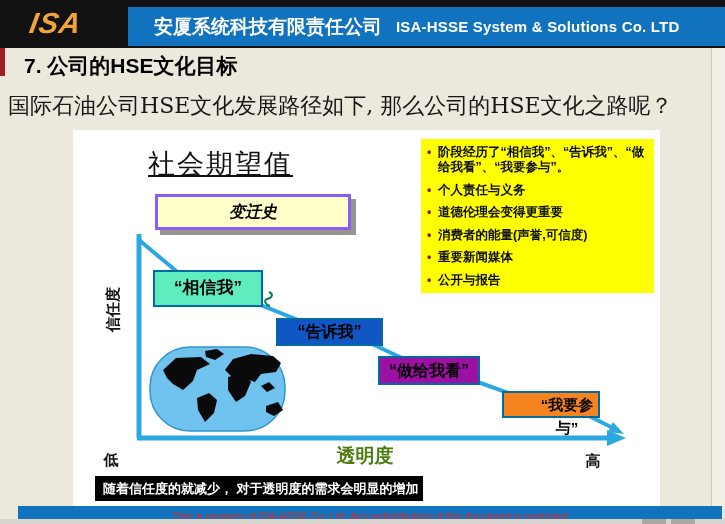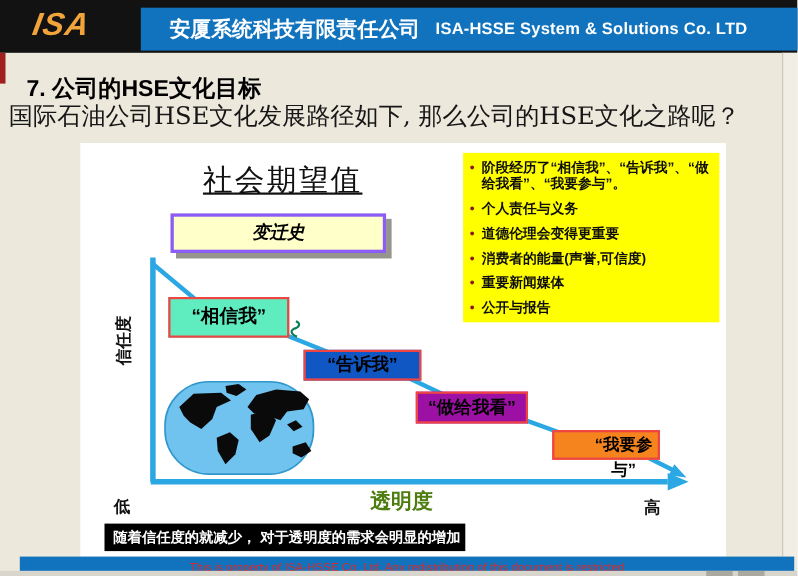--- a/index.html
+++ b/index.html
@@ -19,31 +19,31 @@
   .titlebar{
     position:absolute;left:128px;top:7px;width:623px;height:39px;
     background:#1173BE;display:flex;align-items:center;padding-left:26px;
     box-sizing:border-box;gap:14px;white-space:nowrap;
   }
   .company-cn{color:#fff;font-weight:bold;font-size:19px;}
   .company-en{color:#fff;font-weight:bold;font-size:15px;letter-spacing:.2px;}
   .accent-red{position:absolute;left:0;top:48px;width:5px;height:28px;background:#A11E20;}
 
   
-  .page-title{position:absolute;left:24px;top:66px;font-weight:bold;font-size:21px;color:#000;}
+  .page-title{position:absolute;left:24px;top:52px;font-weight:bold;font-size:21px;color:#000;}
   .page-subtitle{
     position:absolute;left:8px;top:91px;width:712px;
     font-family:"DejaVu Serif",serif;font-size:22px;color:#161616;white-space:nowrap;
   }
 
   
   .panel{position:absolute;left:73px;top:130px;width:587px;height:376px;background:#fff;}
   .panel .abs{position:absolute;}
   .chart-title{
-    left:75px;top:16px;width:218px;text-align:center;
+    left:75px;top:16px;width:218px;
     font-family:"DejaVu Serif",serif;font-size:27px;color:#111;
     text-decoration:underline;letter-spacing:2px;
   }
   .history-box{
     left:82px;top:64px;width:190px;height:30px;background:#FFFFC9;
     border:3px solid #8b5cf6;box-shadow:5px 5px 0 #96958d;
     text-align:center;line-height:30px;font-weight:bold;font-style:italic;font-size:16px;color:#000;
   }
   .bullets-panel{
     left:348px;top:9px;width:233px;height:154px;background:#FFFF00;
@@ -53,21 +53,21 @@
   .bullets-panel li{
     position:relative;padding-left:13px;margin-bottom:7.5px;
     font-weight:bold;font-size:12.5px;line-height:1.2;color:#0d0d0d;
   }
   .bullets-panel li::before{content:"•";position:absolute;left:2px;top:0;color:#8B1A1A;}
   .y-label{
     left:4px;top:170px;width:72px;text-align:center;
     transform:rotate(-90deg);font-weight:bold;font-size:15px;color:#111;white-space:nowrap;
   }
   .stage{
-    border:2px solid #ef4444;color:#000;font-weight:bold;text-align:center;
+    border:2px solid #0369a1;color:#000;font-weight:bold;text-align:center;
     box-sizing:border-box;
   }
   .stage-0{left:80px;top:140px;width:110px;height:37px;font-size:17px;line-height:32px;}
   .stage-1{left:203px;top:188px;width:107px;height:28px;font-size:16px;line-height:24px;}
   .stage-2{left:305px;top:226px;width:102px;height:29px;font-size:16px;line-height:25px;}
   .stage-3{left:429px;top:261px;width:98px;height:27px;font-size:15px;line-height:23px;padding-left:32px;}
   .x-label{left:237px;top:313px;width:110px;text-align:center;font-weight:bold;font-size:19px;color:#4d7c0f;}
   .x-low{left:18px;top:321px;width:40px;text-align:center;font-weight:bold;font-size:15px;color:#111;}
   .x-high{left:500px;top:322px;width:40px;text-align:center;font-weight:bold;font-size:15px;color:#111;}
   .caption-bar{

